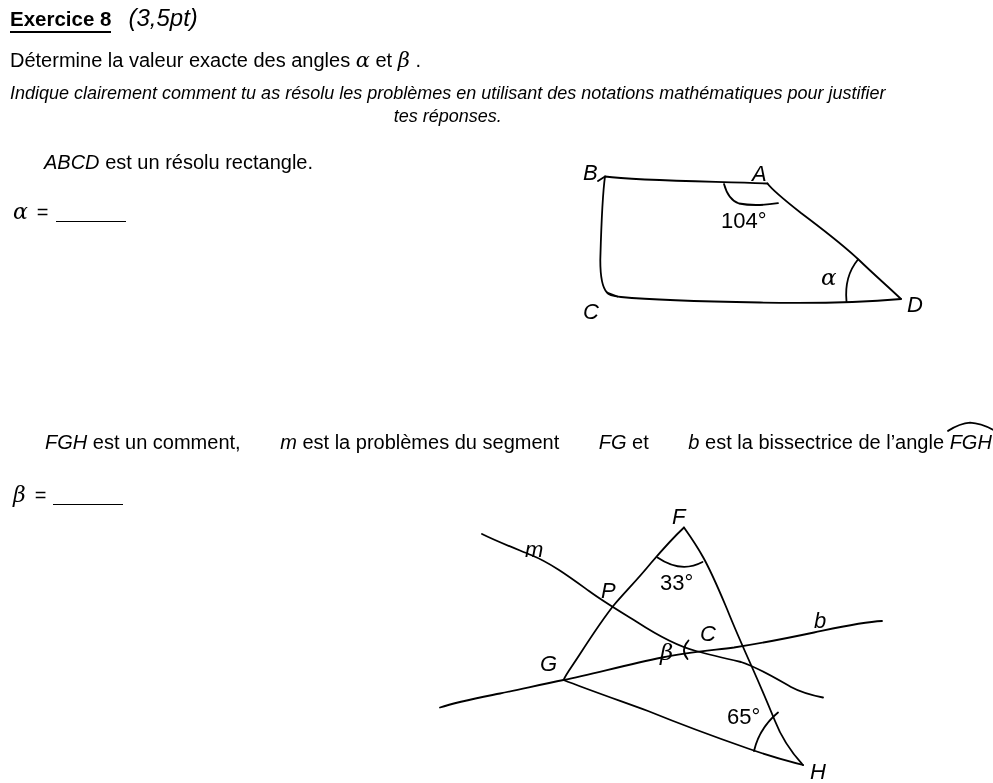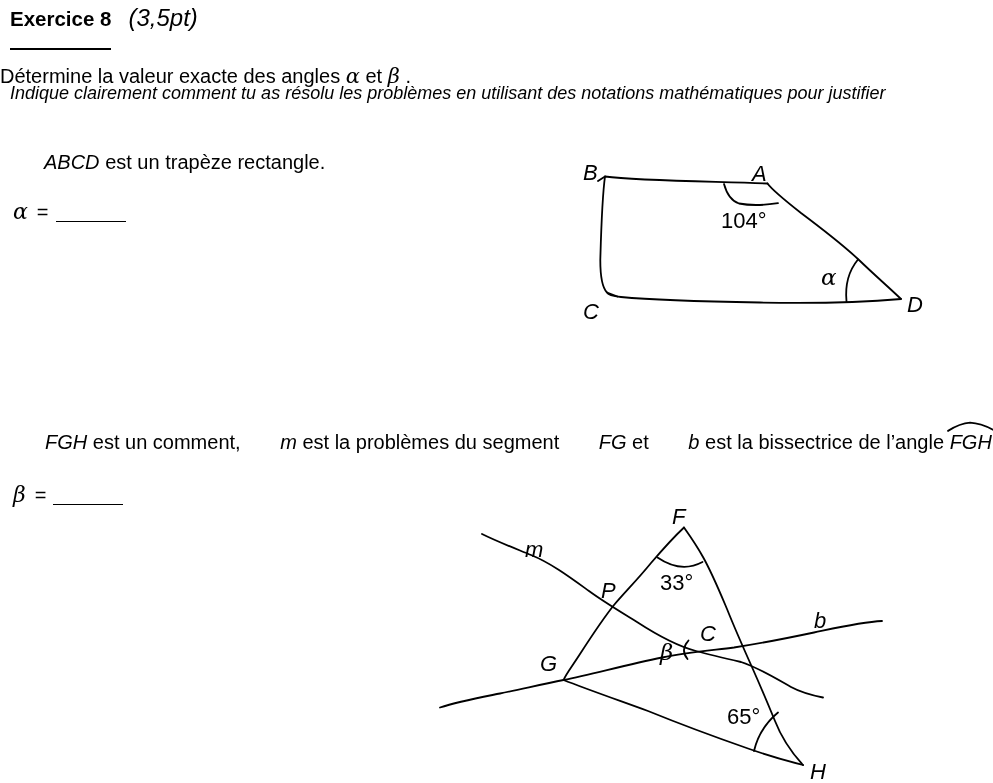--- a/index.html
+++ b/index.html
@@ -1,21 +1,21 @@
 <!DOCTYPE html>
 <html><head>
 <meta charset="utf-8">
 <style>
   html,body{margin:0;padding:0;background:#fff;}
   .page{
     position:relative;width:993px;height:783px;background:#ffffff;overflow:hidden;
     font-family:"Liberation Sans",sans-serif;color:#000;
   }
   .row{position:absolute;white-space:nowrap;}
-  .ex-title{font-weight:bold;font-size:20.5px;border-bottom:2.2px solid #000;padding-bottom:18px;}
+  .ex-title{font-weight:bold;font-size:20.5px;border-bottom:2.2px solid #000;padding-bottom:1px;}
   .ex-points{font-style:italic;font-size:24px;margin-left:17px;}
   .intro{font-size:20px;}
   .greek{font-family:"DejaVu Serif",serif;font-style:italic;font-size:21px;}
   .note{font-size:18px;font-style:italic;line-height:22.5px;white-space:nowrap;text-align:center;}
   .statement{font-size:20px;}
   .it{font-style:italic;margin-left:34px;}
   .answer .greek-big{font-family:"DejaVu Serif",serif;font-style:italic;font-size:22px;}
   .answer .eq{font-size:20px;margin:0 7px 0 9px;}
   .blank{display:inline-block;width:70px;height:18px;border-bottom:1.7px solid #000;margin-bottom:-3px;}
   .hat{position:relative;display:inline-block;font-style:italic;}
@@ -28,30 +28,31 @@
 </style>
 </head>
 <body>
 
 <div class="page">
 
   <div class="row" style="left:10px;top:4px;">
     <span class="ex-title">Exercice 8</span><span class="ex-points">(3,5pt)</span>
   </div>
 
-  <div class="row intro" style="left:0;top:48px;margin-top:16px;">
+  <div class="row intro" style="left:10px;top:48px;">
     <span>Détermine la valeur exacte des angles </span><span class="greek">α</span><span> et </span><span class="greek">β</span><span> .</span>
   </div>
 
   <div class="row note" style="left:10px;top:82px;">
     <div>Indique clairement comment tu as résolu les problèmes en utilisant des notations mathématiques pour justifier</div>
+    <div>tes réponses.</div>
   </div>
 
   <div class="row statement" style="left:10px;top:151px;">
-    <span class="it">ABCD</span><span> est un trapèze rectangle.</span>
+    <span class="it">ABCD</span><span> est un résolu rectangle.</span>
   </div>
 
   <div class="row answer" style="left:13px;top:199px;">
     <span class="greek-big">α</span><span class="eq">=</span><span class="blank"></span>
   </div>
 
   <div class="row statement" style="left:11px;top:431px;">
     <span class="it">FGH</span><span> est un comment, </span><span class="it">m</span><span> est la problèmes du segment </span><span class="it">FG</span><span> et </span><span class="it">b</span><span> est la bissectrice de l’angle </span><span class="hat"><svg class="hat-arc" viewBox="0 0 50 10" preserveAspectRatio="none">
           <path d="M2,9 Q14,2 24,1.5 Q35,2 48,8.5" fill="none" stroke="#000" stroke-width="1.7" stroke-linecap="round"></path>
         </svg><span>FGH</span></span><span>.</span>

